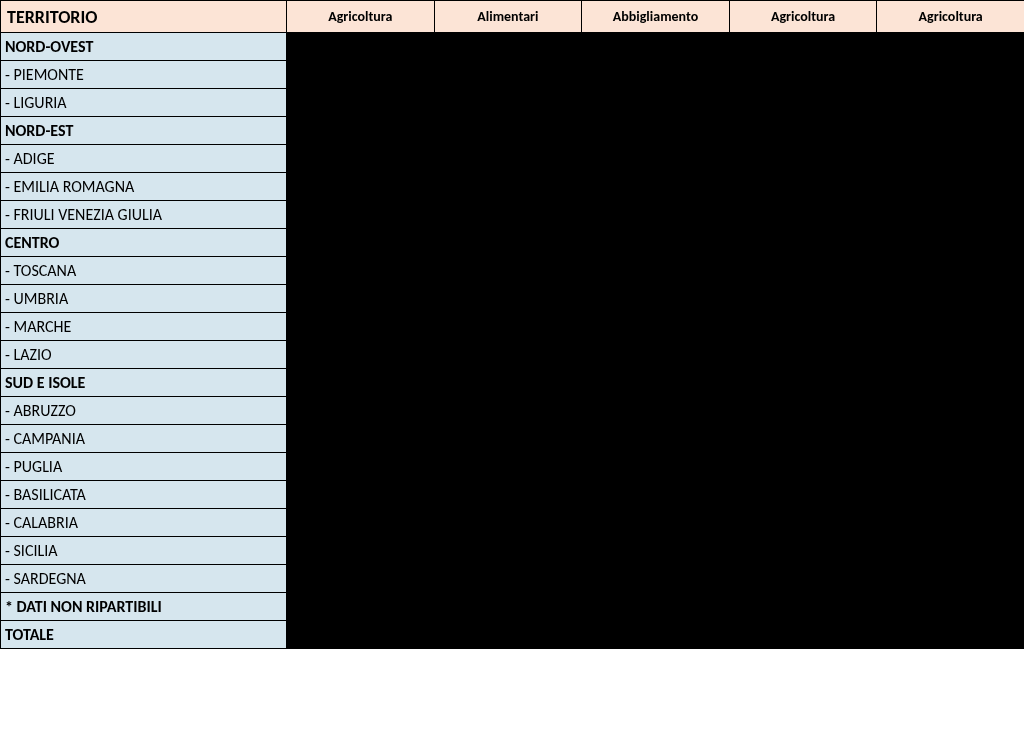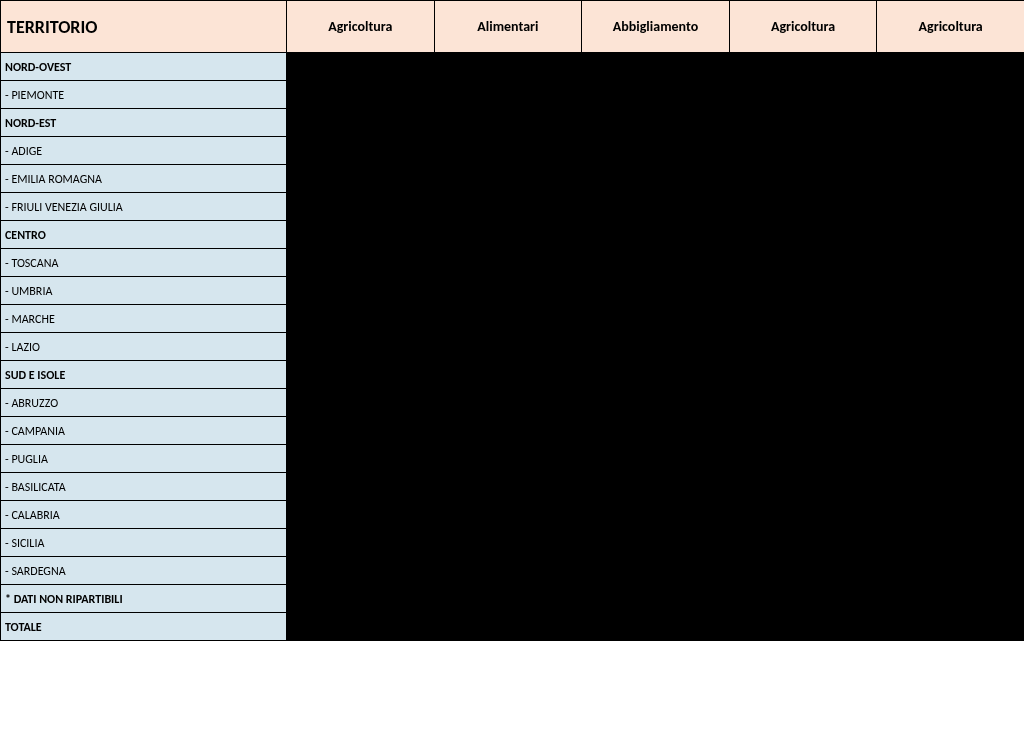--- a/index.html
+++ b/index.html
@@ -21,31 +21,31 @@
     border: 1px solid #000;
     padding: 0;
     height: 28px;
     vertical-align: middle;
   }
   th {
     background: #fce4d6;
     font-weight: bold;
     text-align: center;
     font-size: 14px;
-    height: 52px;
+    height: 32px;
   }
   th.territory-header {
     text-align: left;
     padding-left: 6px;
     font-size: 18px;
   }
   td.label-cell {
     background: #d6e6ee;
     padding-left: 4px;
-    font-size: 12px;
+    font-size: 16px;
     border-right: 1px solid #000;
   }
   td.label-cell.bold {
     font-weight: bold;
   }
   td.data-cell {
     background: #000;
     border: none;
   }
   
@@ -94,20 +94,28 @@
         </tr>
         <tr>
           <td class="label-cell">- PIEMONTE</td>
           <td class="data-cell"></td>
           <td class="data-cell"></td>
           <td class="data-cell"></td>
           <td class="data-cell"></td>
           <td class="data-cell"></td>
         </tr>
         <tr>
+          <td class="label-cell">- LIGURIA</td>
+          <td class="data-cell"></td>
+          <td class="data-cell"></td>
+          <td class="data-cell"></td>
+          <td class="data-cell"></td>
+          <td class="data-cell"></td>
+        </tr>
+        <tr>
           <td class="label-cell bold">NORD-EST</td>
           <td class="data-cell"></td>
           <td class="data-cell"></td>
           <td class="data-cell"></td>
           <td class="data-cell"></td>
           <td class="data-cell"></td>
         </tr>
         <tr>
           <td class="label-cell">- ADIGE</td>
           <td class="data-cell"></td>

